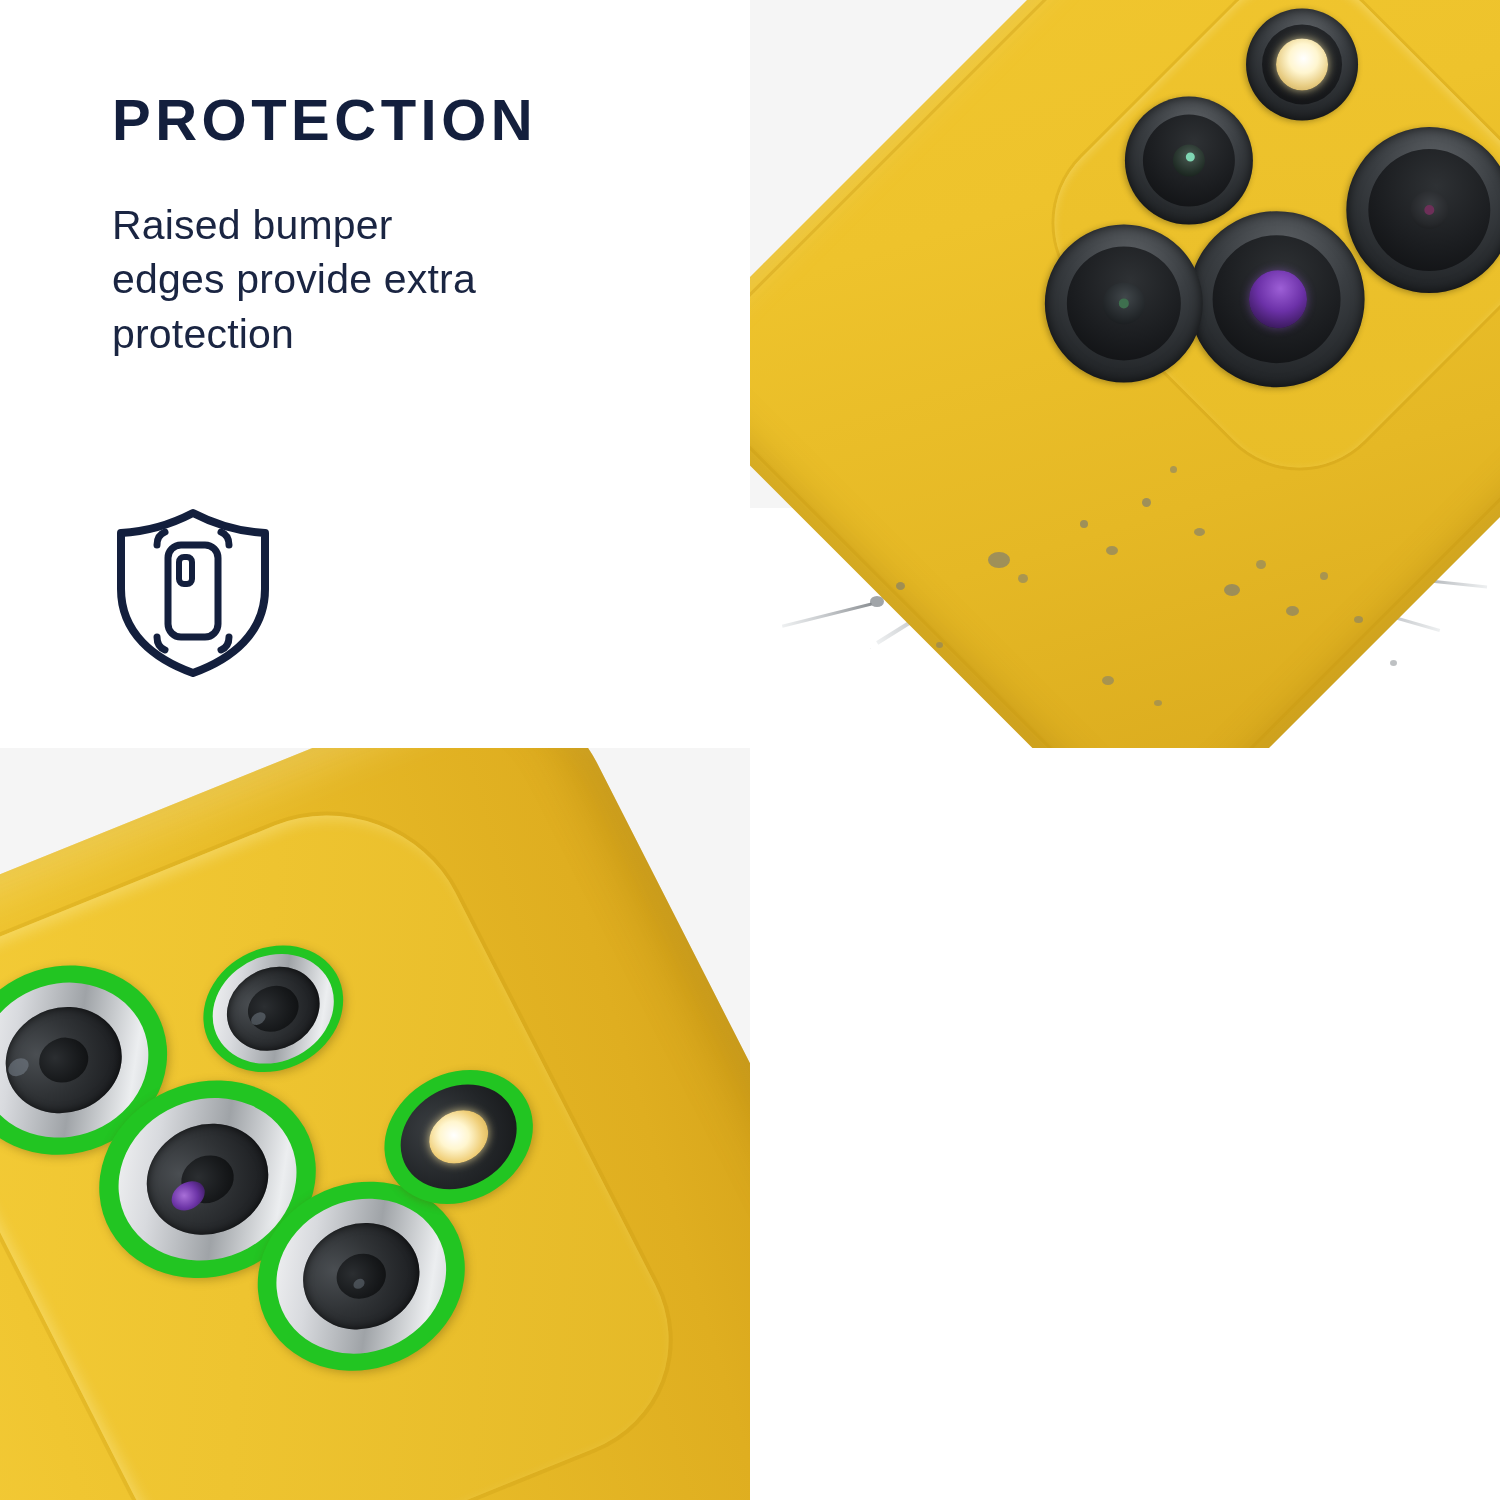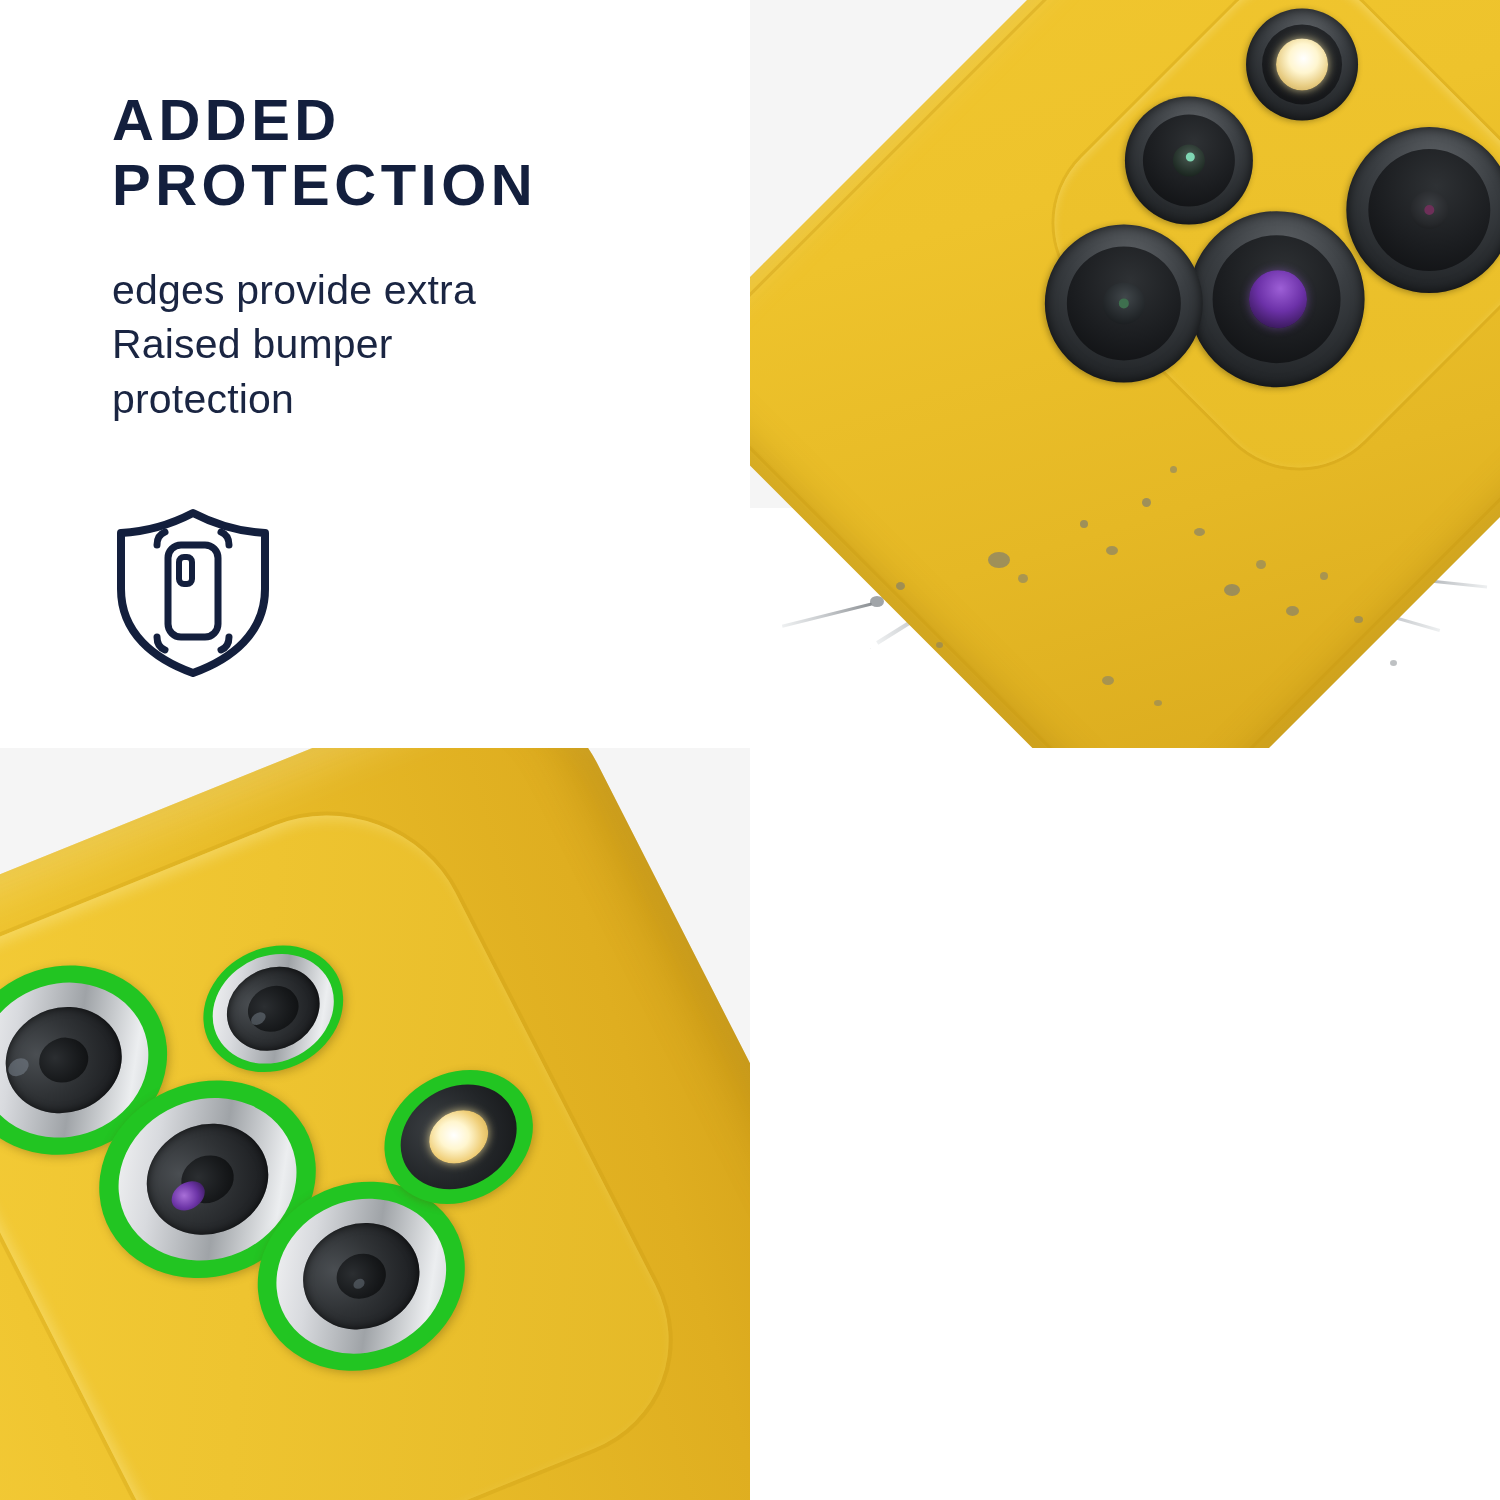--- a/index.html
+++ b/index.html
@@ -182,26 +182,25 @@
   svg.shield-icon { display:block; }
 </style>
 </head>
 <body>
 
 <div class="board">
 
   <div class="panel panel-white">
     <div class="text-block tb-tl">
       <div class="headline">
-        <div>ADDED</div>
         <div>PROTECTION</div>
       </div>
       <div class="subline">
+        <div>Raised bumper</div>
         <div>edges provide extra</div>
-        <div>Raised bumper</div>
         <div>protection</div>
       </div>
     </div>
 
     <div class="icon-wrap ic-tl">
       <svg class="shield-icon" width="170" height="176" viewBox="0 0 170 176" fill="none">
         <path d="M85 8 C58 22 32 27 13 28 L13 84 C13 128 46 154 85 168 C124 154 157 128 157 84 L157 28 C138 27 112 22 85 8 Z" stroke="#131F3D" stroke-width="8" stroke-linejoin="round" fill="none"></path>
         <rect x="60" y="40" width="50" height="92" rx="13" stroke="#131F3D" stroke-width="7" fill="none"></rect>
         <rect x="71" y="52" width="13" height="27" rx="5" stroke="#131F3D" stroke-width="6" fill="none"></rect>
         <path d="M49 40 C49 33 52 29 57 27" stroke="#131F3D" stroke-width="7" stroke-linecap="round" fill="none"></path>

